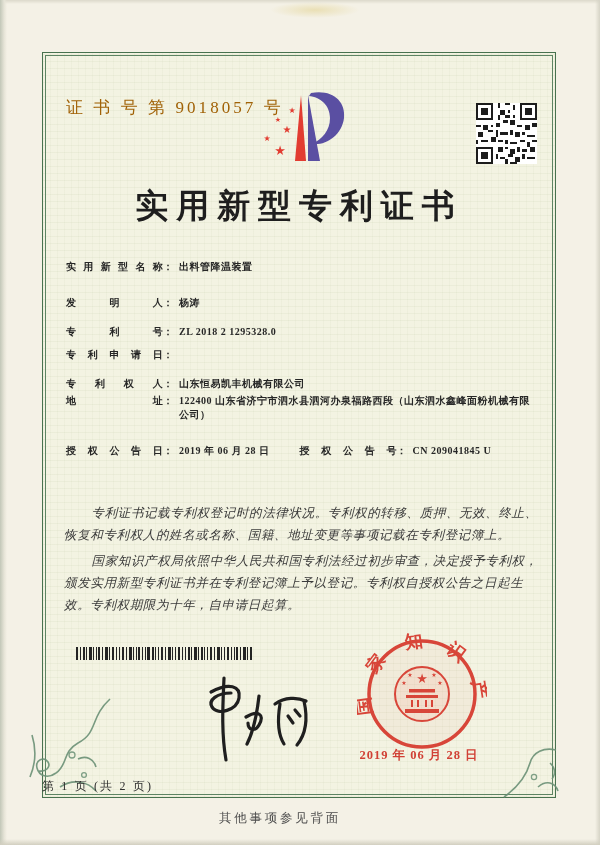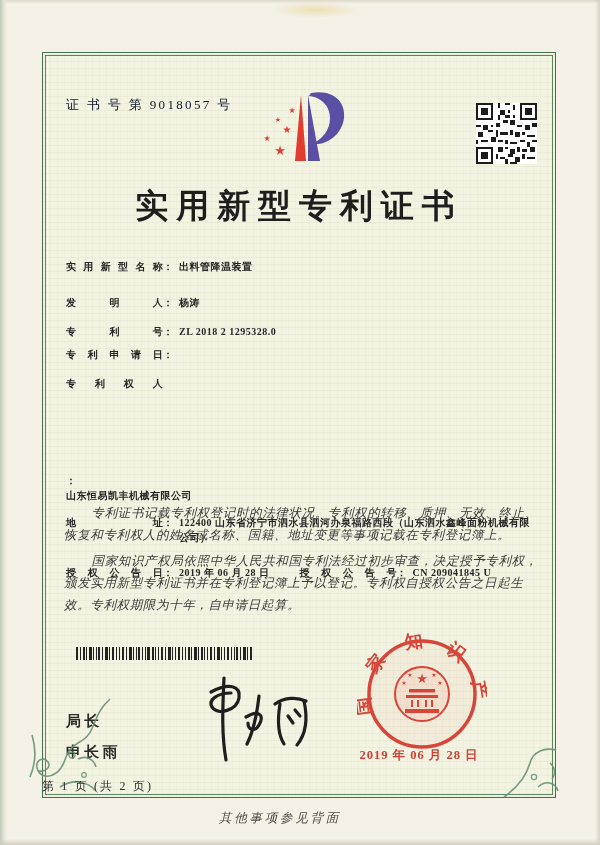--- a/index.html
+++ b/index.html
@@ -27,35 +27,35 @@
     position:absolute;left:42px;top:52px;width:514px;height:746px;
     border:1.5px solid #48724f;
     box-sizing:border-box;
     background-color:#f3f3e2;
     background-image:
       repeating-linear-gradient(0deg,rgba(165,180,135,.10) 0 1px,rgba(0,0,0,0) 1px 7px),
       repeating-linear-gradient(90deg,rgba(165,180,135,.07) 0 1px,rgba(0,0,0,0) 1px 7px);
   }
   .frame-inner{position:absolute;inset:2px;border:1px solid #5d8463;pointer-events:none;}
 
-  .cert-no{position:absolute;left:66px;top:96px;font-size:13px;letter-spacing:.18em;color:#0f172a;}
+  .cert-no{position:absolute;left:66px;top:96px;font-size:17px;letter-spacing:.18em;color:#a16207;}
 
   .logo{position:absolute;left:256px;top:88px;width:90px;height:80px;}
   .qr{position:absolute;left:476px;top:103px;width:61px;height:61px;}
 
   .title{position:absolute;left:42px;top:184px;width:514px;text-align:center;
     font-size:33px;font-weight:600;letter-spacing:.24em;color:#1e1e1e;}
 
   .fields{position:absolute;left:66px;top:260px;width:470px;font-size:10px;color:#262626;font-weight:bold;}
   .frow{display:flex;align-items:flex-start;line-height:1.45;}
   .flabel{display:inline-block;width:97px;flex:0 0 97px;text-align:justify;text-align-last:justify;letter-spacing:.02em;}
   .fcolon{flex:0 0 auto;margin-right:6px;}
   .fvalue{letter-spacing:.05em;}
   .r1{margin-bottom:21px;} .r2{margin-bottom:15px;} .r3{margin-bottom:8px;}
-  .r4{margin-bottom:15px;} .r5{margin-bottom:13px;flex-direction:column;} .r6{margin-bottom:21px;}
+  .r4{margin-bottom:15px;} .r5{margin-bottom:2px;} .r6{margin-bottom:21px;}
   .r6 .fvalue{width:368px;}
   .grant-row .flabel2{display:inline-block;width:97px;text-align:justify;text-align-last:justify;margin-left:30px;}
 
   .paras{position:absolute;left:64px;top:502px;width:476px;}
   .paras p{margin:0 0 3px 0;font-size:12.5px;line-height:1.78;color:#3a3a3a;
     font-style:italic;letter-spacing:.05em;text-indent:2.2em;}
 
   .barcode{position:absolute;left:76px;top:647px;width:176px;height:13px;}
 
   .director{position:absolute;left:66px;top:712px;font-family:"Liberation Sans","DejaVu Sans",sans-serif;
@@ -74,21 +74,21 @@
 
   .flourish{position:absolute;}
   .flourish path{stroke:#6a9076;stroke-width:1.6;fill:none;opacity:.9;}
   .flourish circle{fill:none;stroke:#6a9076;stroke-width:1.3;opacity:.85;}
   .fl-bl{left:26px;bottom:42px;width:96px;height:106px;}
   .fl-br{right:38px;bottom:44px;width:62px;height:72px;}
 
   .footer-page{position:absolute;left:42px;top:778px;width:514px;text-align:left;
     font-size:12px;letter-spacing:.18em;color:#2f2f2f;}
   .back-note{position:absolute;left:0;top:810px;width:560px;text-align:center;
-    font-size:12.5px;font-style:italic;letter-spacing:.22em;color:#4c4c4c;}
+    font-size:12.5px;letter-spacing:.22em;color:#4c4c4c;}
 </style>
 </head>
 <body>
 
 <div class="sheet">
   <div class="edge-top"></div>
   <div class="edge-left"></div>
   <div class="edge-right"></div>
   <div class="edge-bottom"></div>
   <div class="stain"></div>
@@ -272,24 +272,20 @@
         <rect x="155" width="1" height="13"></rect>
       <rect x="158" width="1" height="13"></rect>
         <rect x="160" width="2" height="13"></rect>
         <rect x="164" width="1" height="13"></rect>
         <rect x="167" width="3" height="13"></rect>
       <rect x="171" width="1" height="13"></rect>
         <rect x="174" width="2" height="13"></rect>
     </g>
   </svg>
 
-  <div class="director">
-    <div>局长</div>
-    <div>申长雨</div>
-  </div>
 
   <svg class="signature" viewBox="0 0 122 96">
     <g stroke="#1f1f1f" stroke-width="3.2" fill="none" stroke-linecap="round" stroke-linejoin="round">
       <path d="M15,20 C33,10 45,14 43,26 C41,38 22,44 16,35 C12,28 21,21 35,21"></path>
       <path d="M28,6 C27,30 25,60 30,88"></path>
       <path d="M63,24 C61,42 58,58 51,72"></path>
       <path d="M50,45 C62,38 69,42 63,53 C59,60 52,58 52,51"></path>
       <path d="M79,32 C89,25 101,25 110,29"></path>
       <path d="M84,32 C81,50 83,64 88,72"></path>
       <path d="M108,29 C112,47 110,62 101,73"></path>

